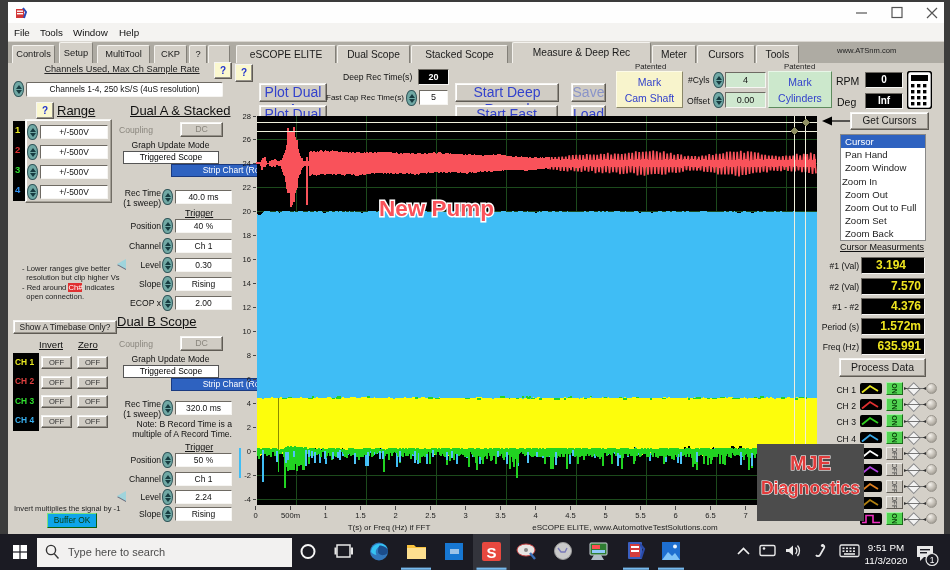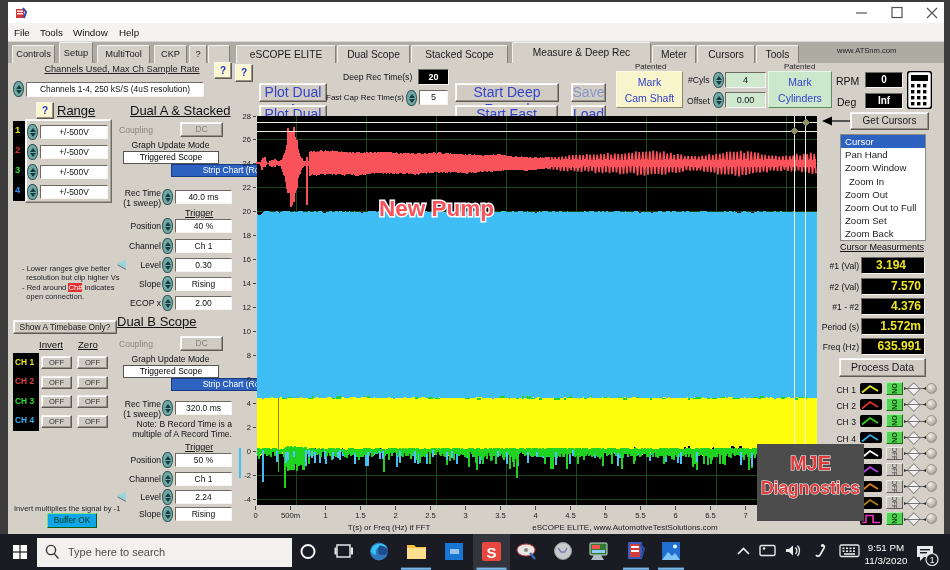--- a/index.html
+++ b/index.html
@@ -68,21 +68,21 @@
       <div class="tab tab2 act" style="left:504px;width:139px">Measure &amp; Deep Rec</div>
       <div class="tab tab2" style="left:644px;width:44px">Meter</div>
       <div class="tab tab2" style="left:689px;width:58px">Cursors</div>
       <div class="tab tab2" style="left:748px;width:43px">Tools</div>
       <div class="a" style="left:829px;top:4px;font-size:7.6px;color:#222">www.ATSnm.com</div>
     </div>
   </div>
 <div class="a" style="left:30px;top:64px;width:184px;font-size:9.2px;color:#222;text-decoration:underline;text-align:center">Channels Used, Max Ch Sample Rate</div>
 <div class="q a" style="left:214px;top:62px;height:17px;font-size:10px;line-height:15px">?</div>
 <div class="spin a" style="left:13px;top:81px"></div>
-<div class="sunk a" style="left:26px;top:82px;width:178px;height:15px;font-size:8.4px;line-height:13px;border-radius:2px">Channels 1-4, 250 kS/S (4uS resolution)</div>
+<div class="sunk a" style="left:26px;top:82px;width:197px;height:15px;font-size:8.4px;line-height:13px;border-radius:2px">Channels 1-4, 250 kS/S (4uS resolution)</div>
 <div class="q a" style="left:36px;top:102px;height:17px;font-size:10px;line-height:15px">?</div>
 <div class="hd a" style="left:57px;top:103px">Range</div>
 <div class="hd a" style="left:130px;top:103px">Dual A &amp; Stacked</div>
 <div class="a" style="left:13px;top:121px;width:12px;height:80px;background:#000"></div>
 <div class="a" style="left:15px;top:124px;font-size:9.5px;font-weight:bold;color:#e8e820">1</div>
 <div class="a" style="left:15px;top:144px;font-size:9.5px;font-weight:bold;color:#e03030">2</div>
 <div class="a" style="left:15px;top:164px;font-size:9.5px;font-weight:bold;color:#30e030">3</div>
 <div class="a" style="left:15px;top:184px;font-size:9.5px;font-weight:bold;color:#3090f0">4</div>
 <div class="raised a" style="left:25px;top:119px;width:87px;height:84px"></div>
 <div class="spin a" style="left:27px;top:124px"></div>
@@ -296,21 +296,21 @@
     </svg></div>
 <svg class="a" style="left:820px;top:115px" width="34" height="12">
     <path d="M12 6H34" stroke="#000" stroke-width="1.2"></path>
     <path d="M2 6l10-4.5v9z" fill="#000"></path>
   </svg>
 <div class="btn a" style="left:850px;top:112px;width:79px;height:18px;font-size:10px;line-height:16px">Get Cursors</div>
 <div class="a" style="left:840px;top:134px;width:86px;height:107px;background:#fff;border:1px solid #888;font-size:9.6px;color:#222;line-height:13.2px;overflow:hidden">
     <div style="height:13.2px;padding-left:4px;background:#2e62c0;color:#fff;">Cursor</div>
     <div style="height:13.2px;padding-left:4px;">Pan Hand</div>
     <div style="height:13.2px;padding-left:4px;">Zoom Window</div>
-    <div style="height:13.2px;padding-left:8px;">Zoom In</div>
+    <div style="height:13.2px;padding-left:1px;">Zoom In</div>
     <div style="height:13.2px;padding-left:4px;">Zoom Out</div>
     <div style="height:13.2px;padding-left:4px;">Zoom Out to Full</div>
     <div style="height:13.2px;padding-left:4px;">Zoom Set</div>
     <div style="height:13.2px;padding-left:4px;">Zoom Back</div>
   </div>
 <div class="a" style="left:832px;top:242px;width:100px;font-size:9px;color:#111;text-decoration:underline;text-align:center">Cursor Measurments</div>
 <div class="a" style="left:820px;top:261.0px;width:39px;text-align:right;font-size:8.6px;color:#111">#1 (Val)</div>
 <div class="blk a" style="left:861px;top:257.0px;width:64px;height:17px;font-size:12px;line-height:15px;font-weight:bold;color:#efe520;text-align:right;padding-right:18px">3.194</div>
 <div class="a" style="left:820px;top:281.5px;width:39px;text-align:right;font-size:8.6px;color:#111">#2 (Val)</div>
 <div class="blk a" style="left:861px;top:277.5px;width:64px;height:17px;font-size:12px;line-height:15px;font-weight:bold;color:#efe520;text-align:right;padding-right:3px">7.570</div>

